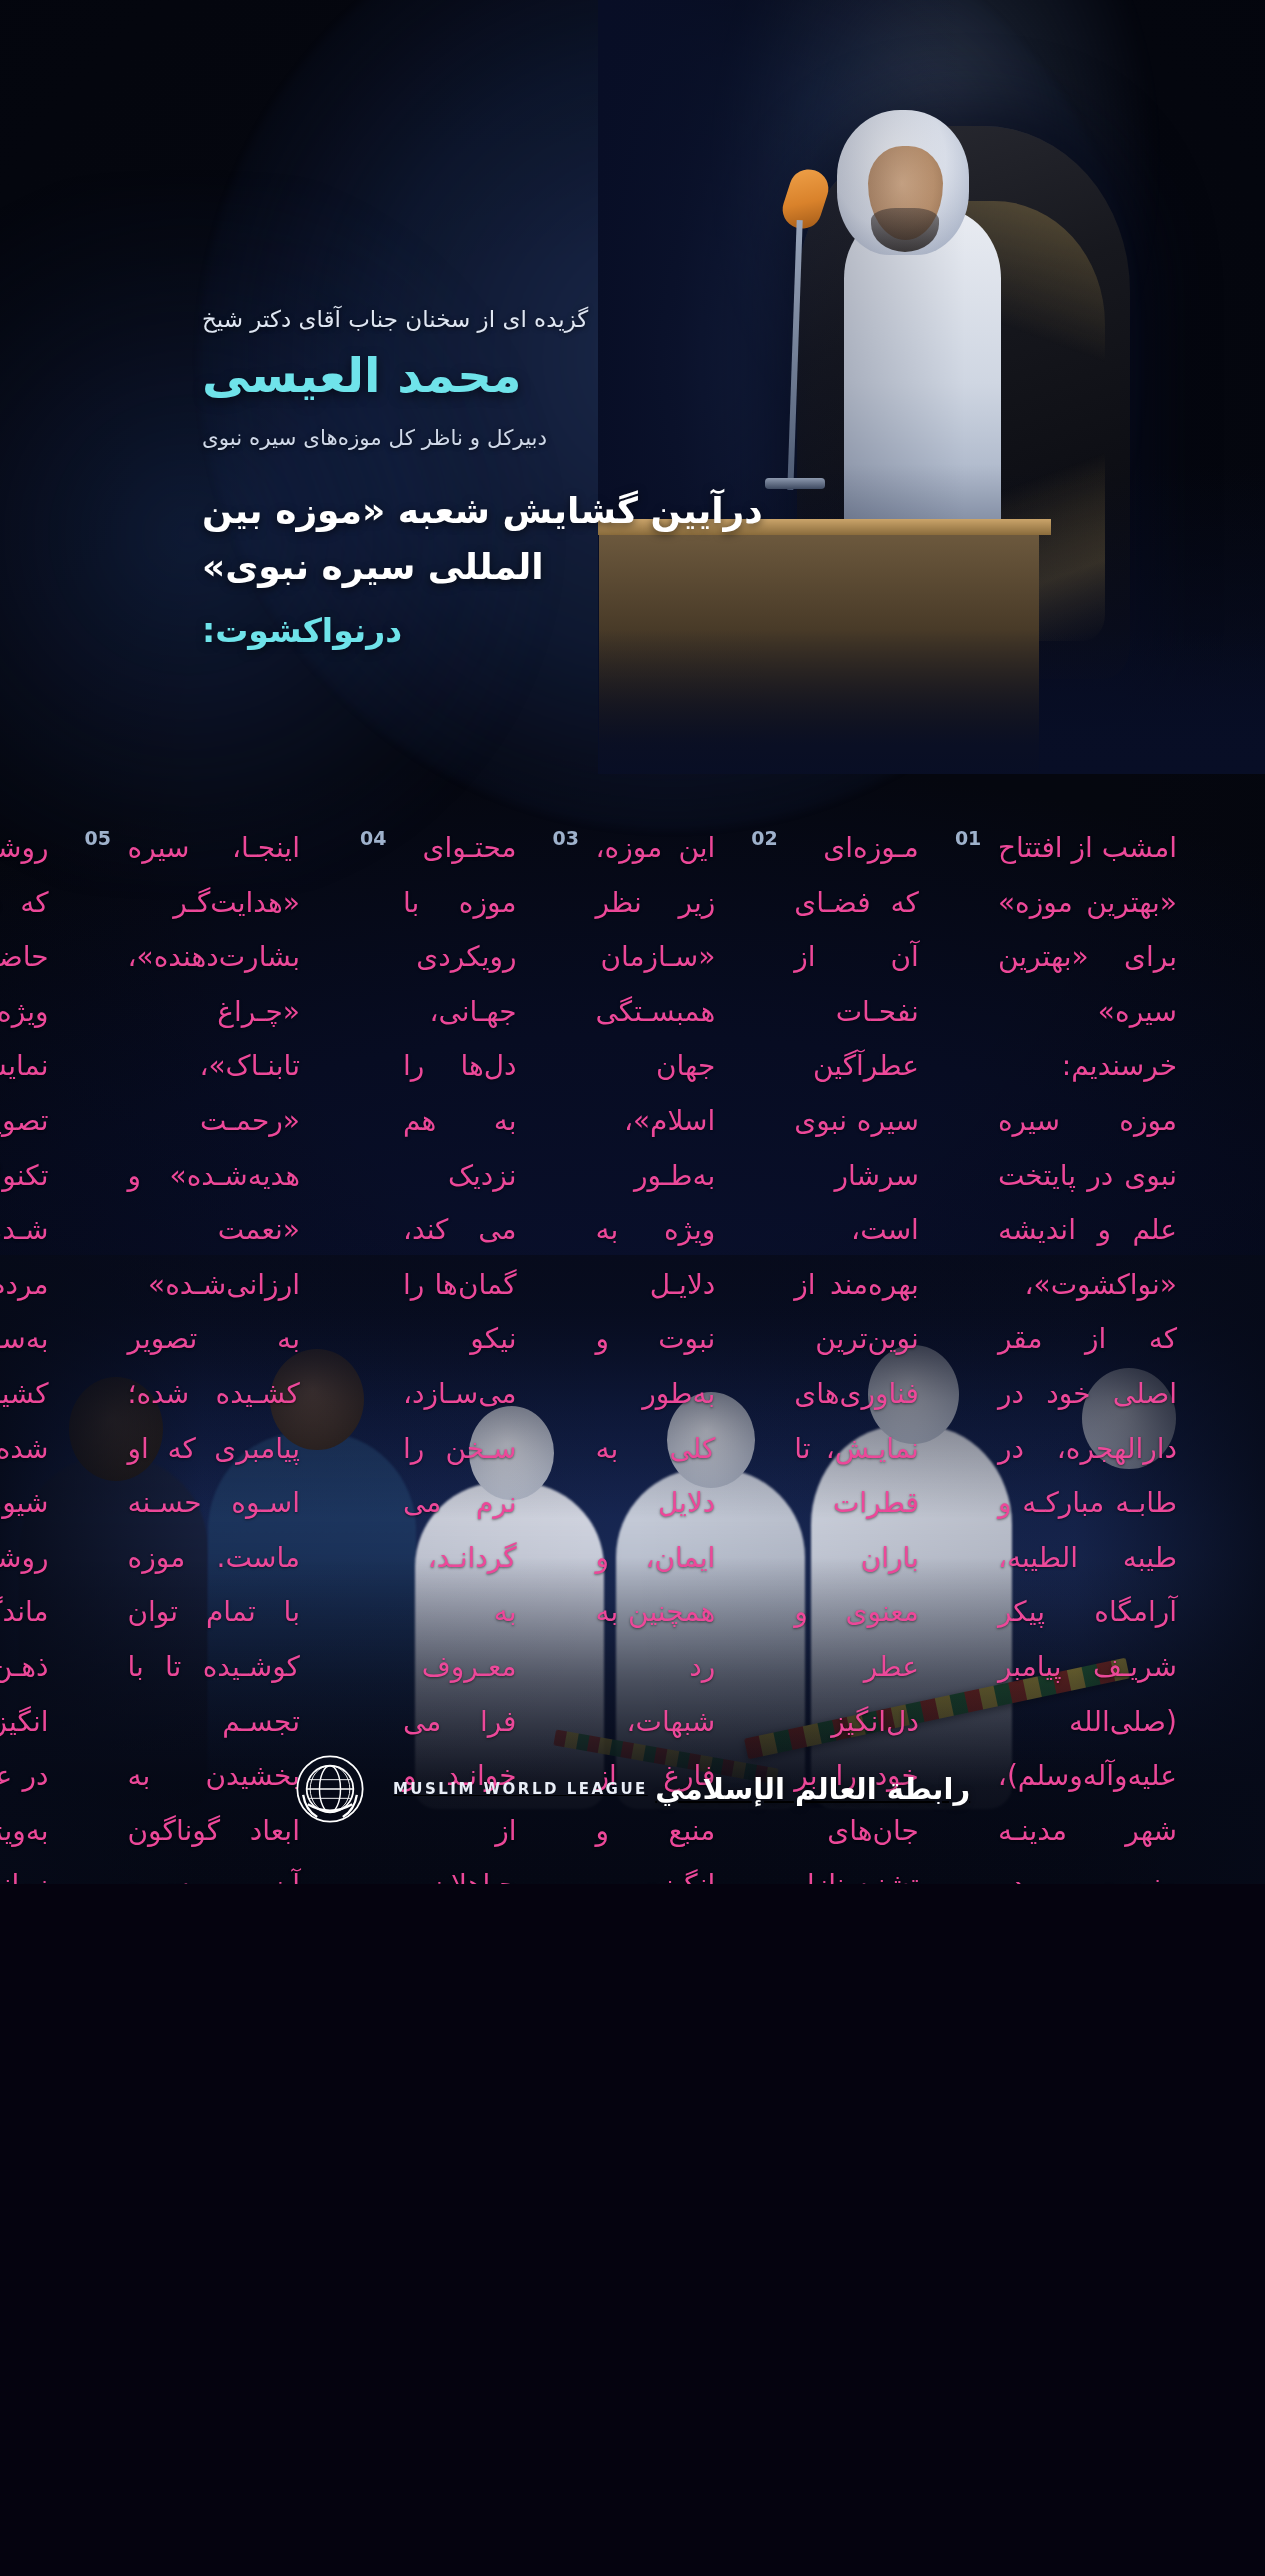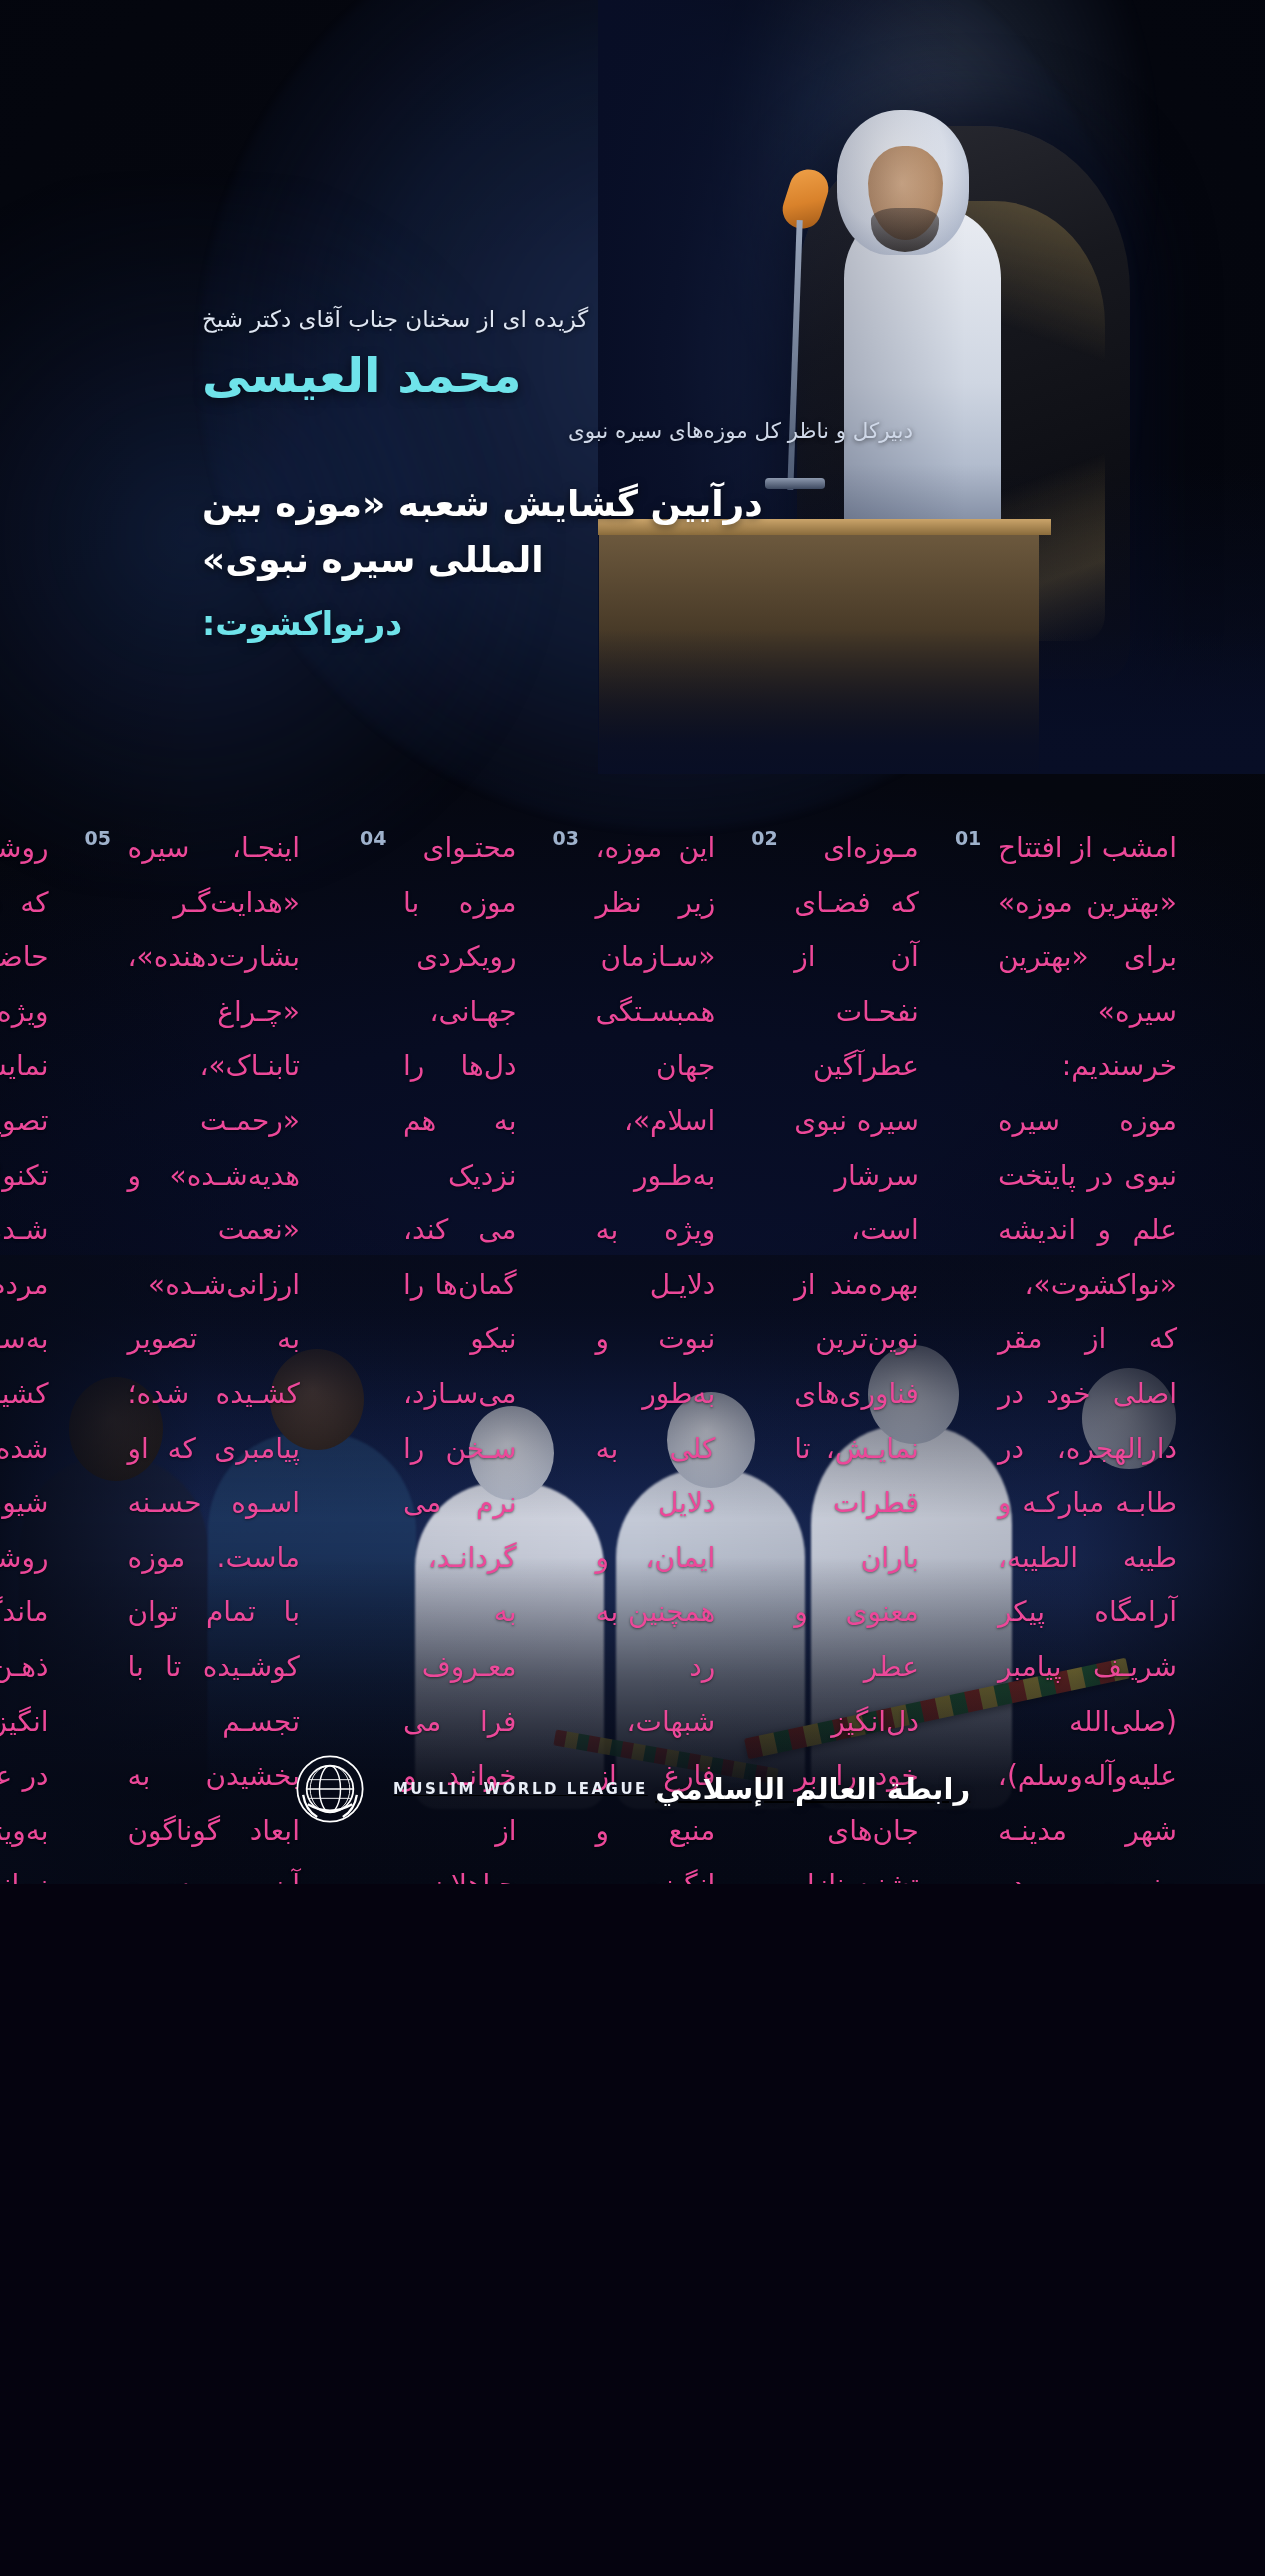--- a/index.html
+++ b/index.html
@@ -321,23 +321,23 @@
     font-size: 48px;
     font-weight: bold;
     line-height: 1.25;
     margin-top: 8.8px;
     text-align: left;
     text-shadow: 0 2.5px 11.3px rgba(0,0,0,0.55);
   }
   .role {
     color: #cfd8e8;
     font-size: 21.4px;
-    margin-top: 10px;
+    margin-top: 17px;
     line-height: 1.5;
-    text-align: right;
+    text-align: left;
     text-shadow: 0 1.3px 5px rgba(0,0,0,0.6);
   }
   .occasion {
     color: #ffffff;
     font-size: 36px;
     font-weight: bold;
     line-height: 1.55;
     margin-top: 29px;
     text-align: left;
     max-width: 566px;

